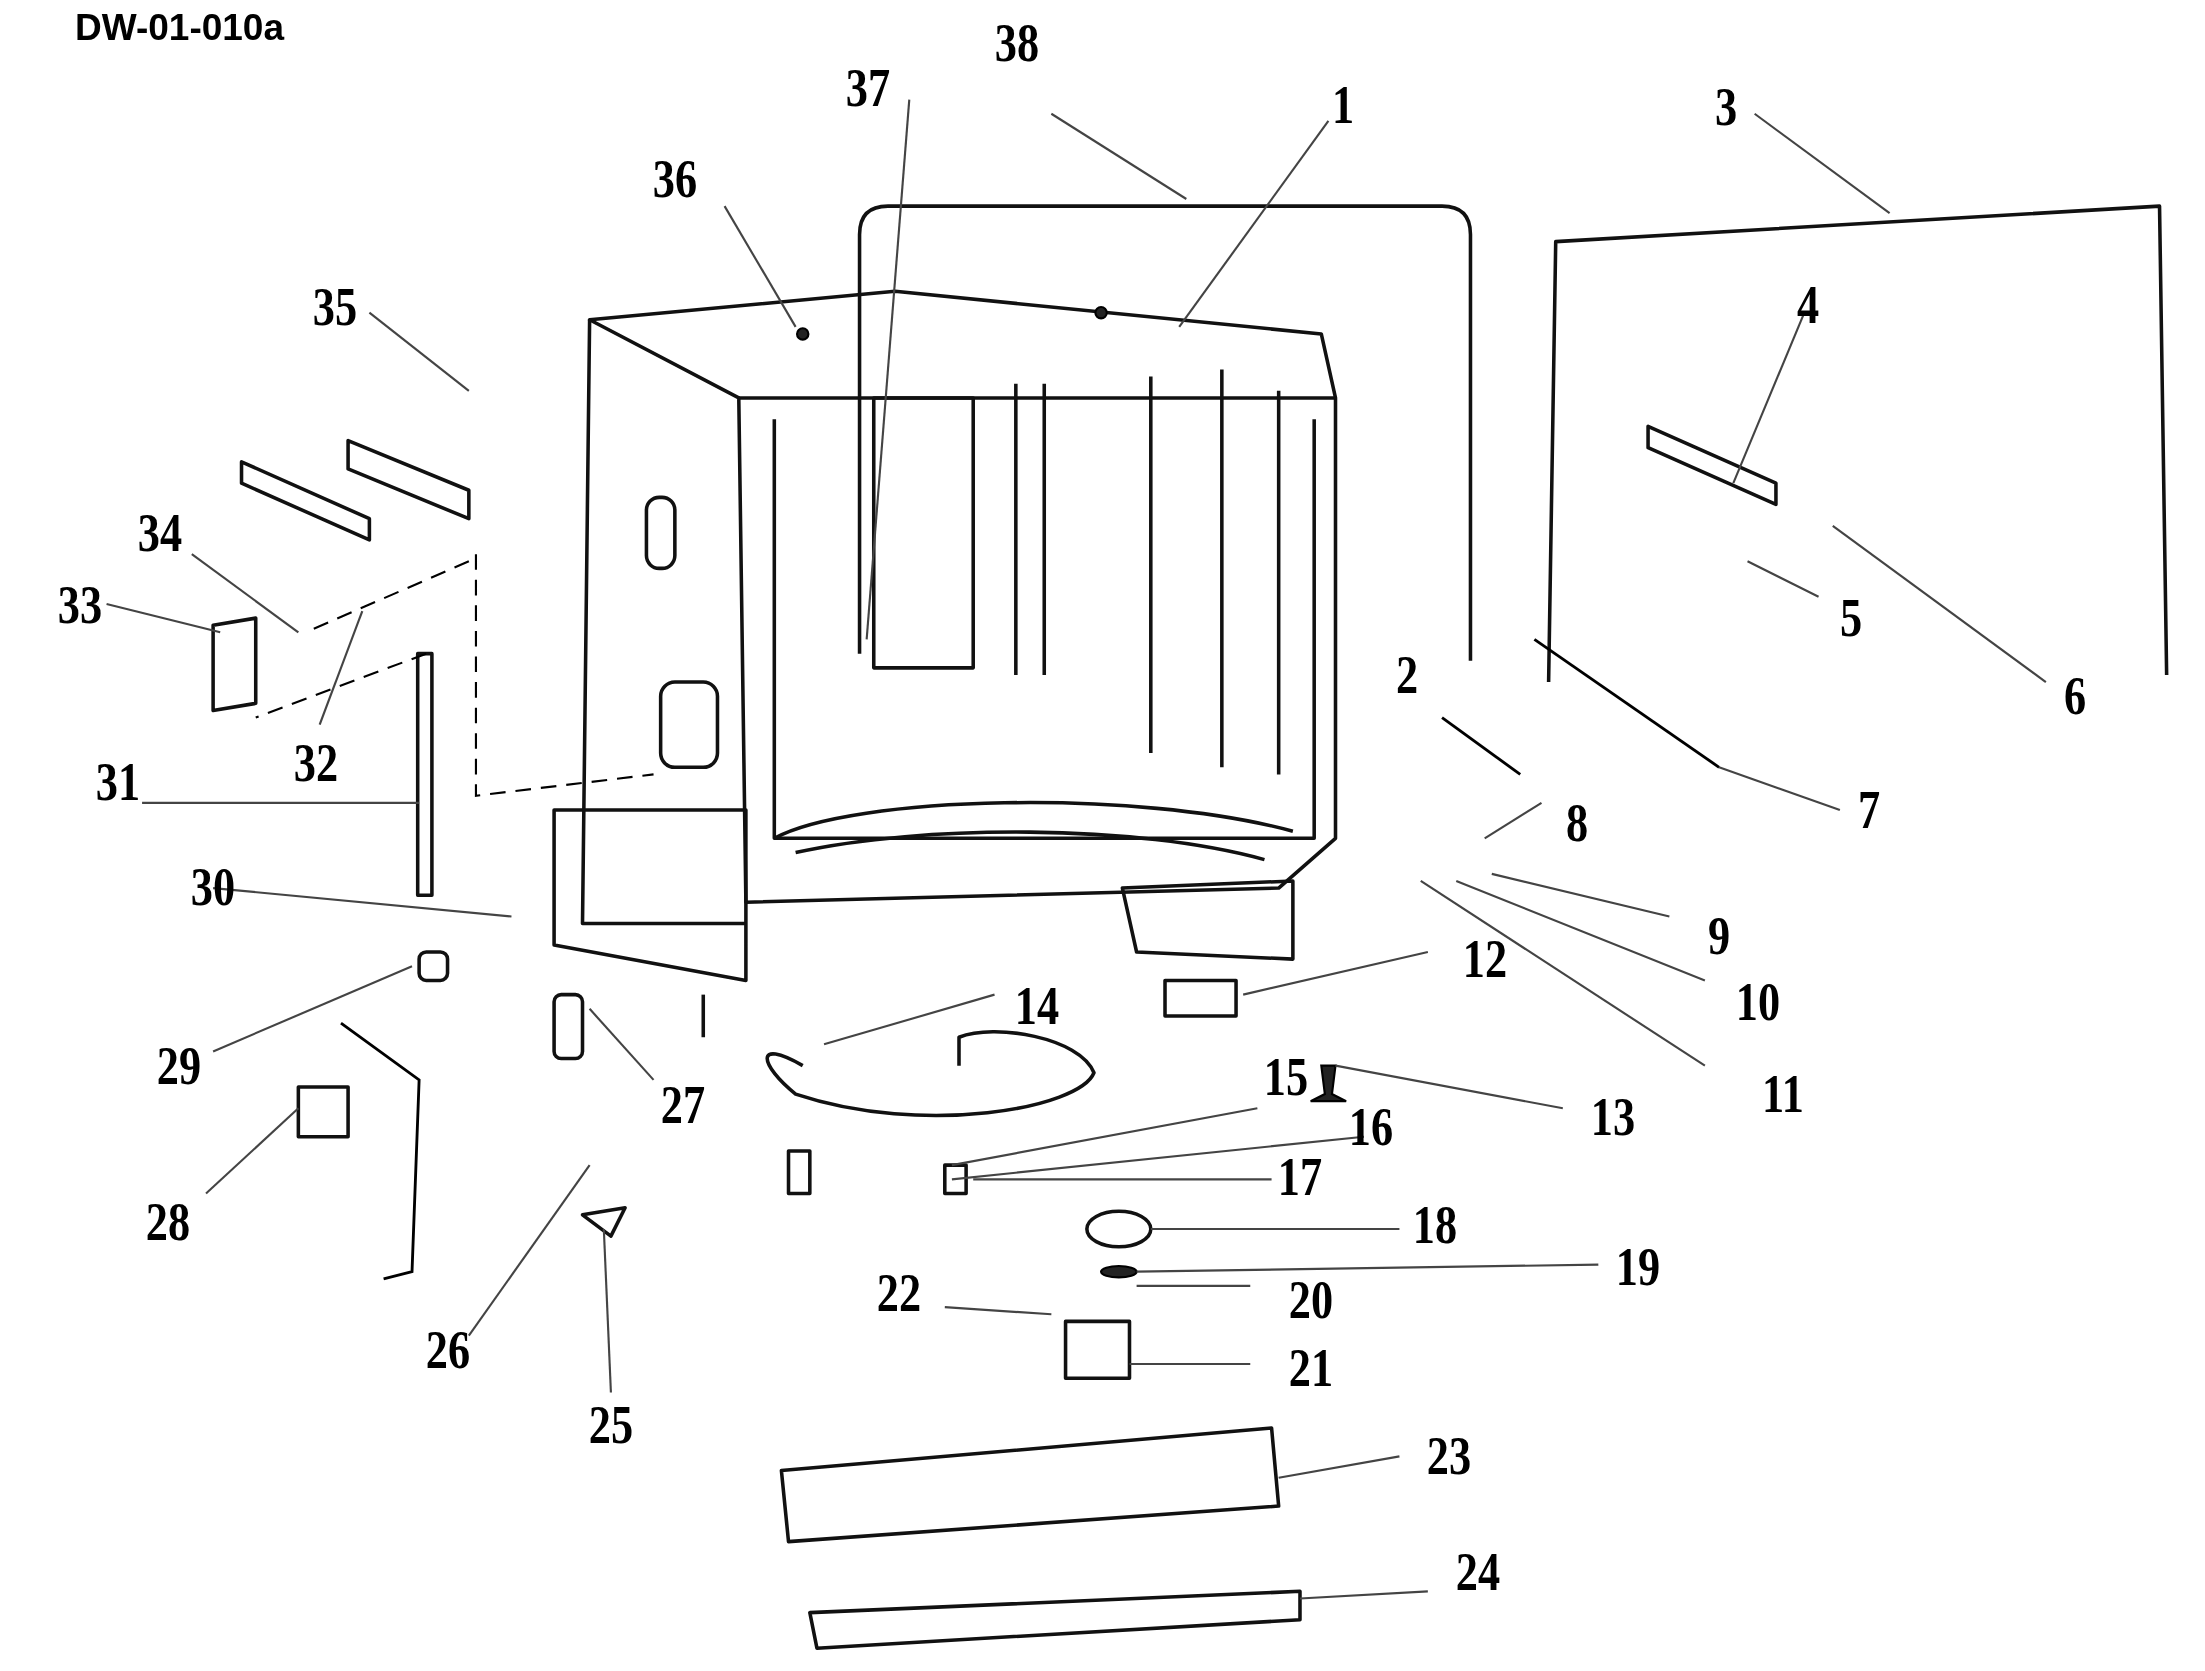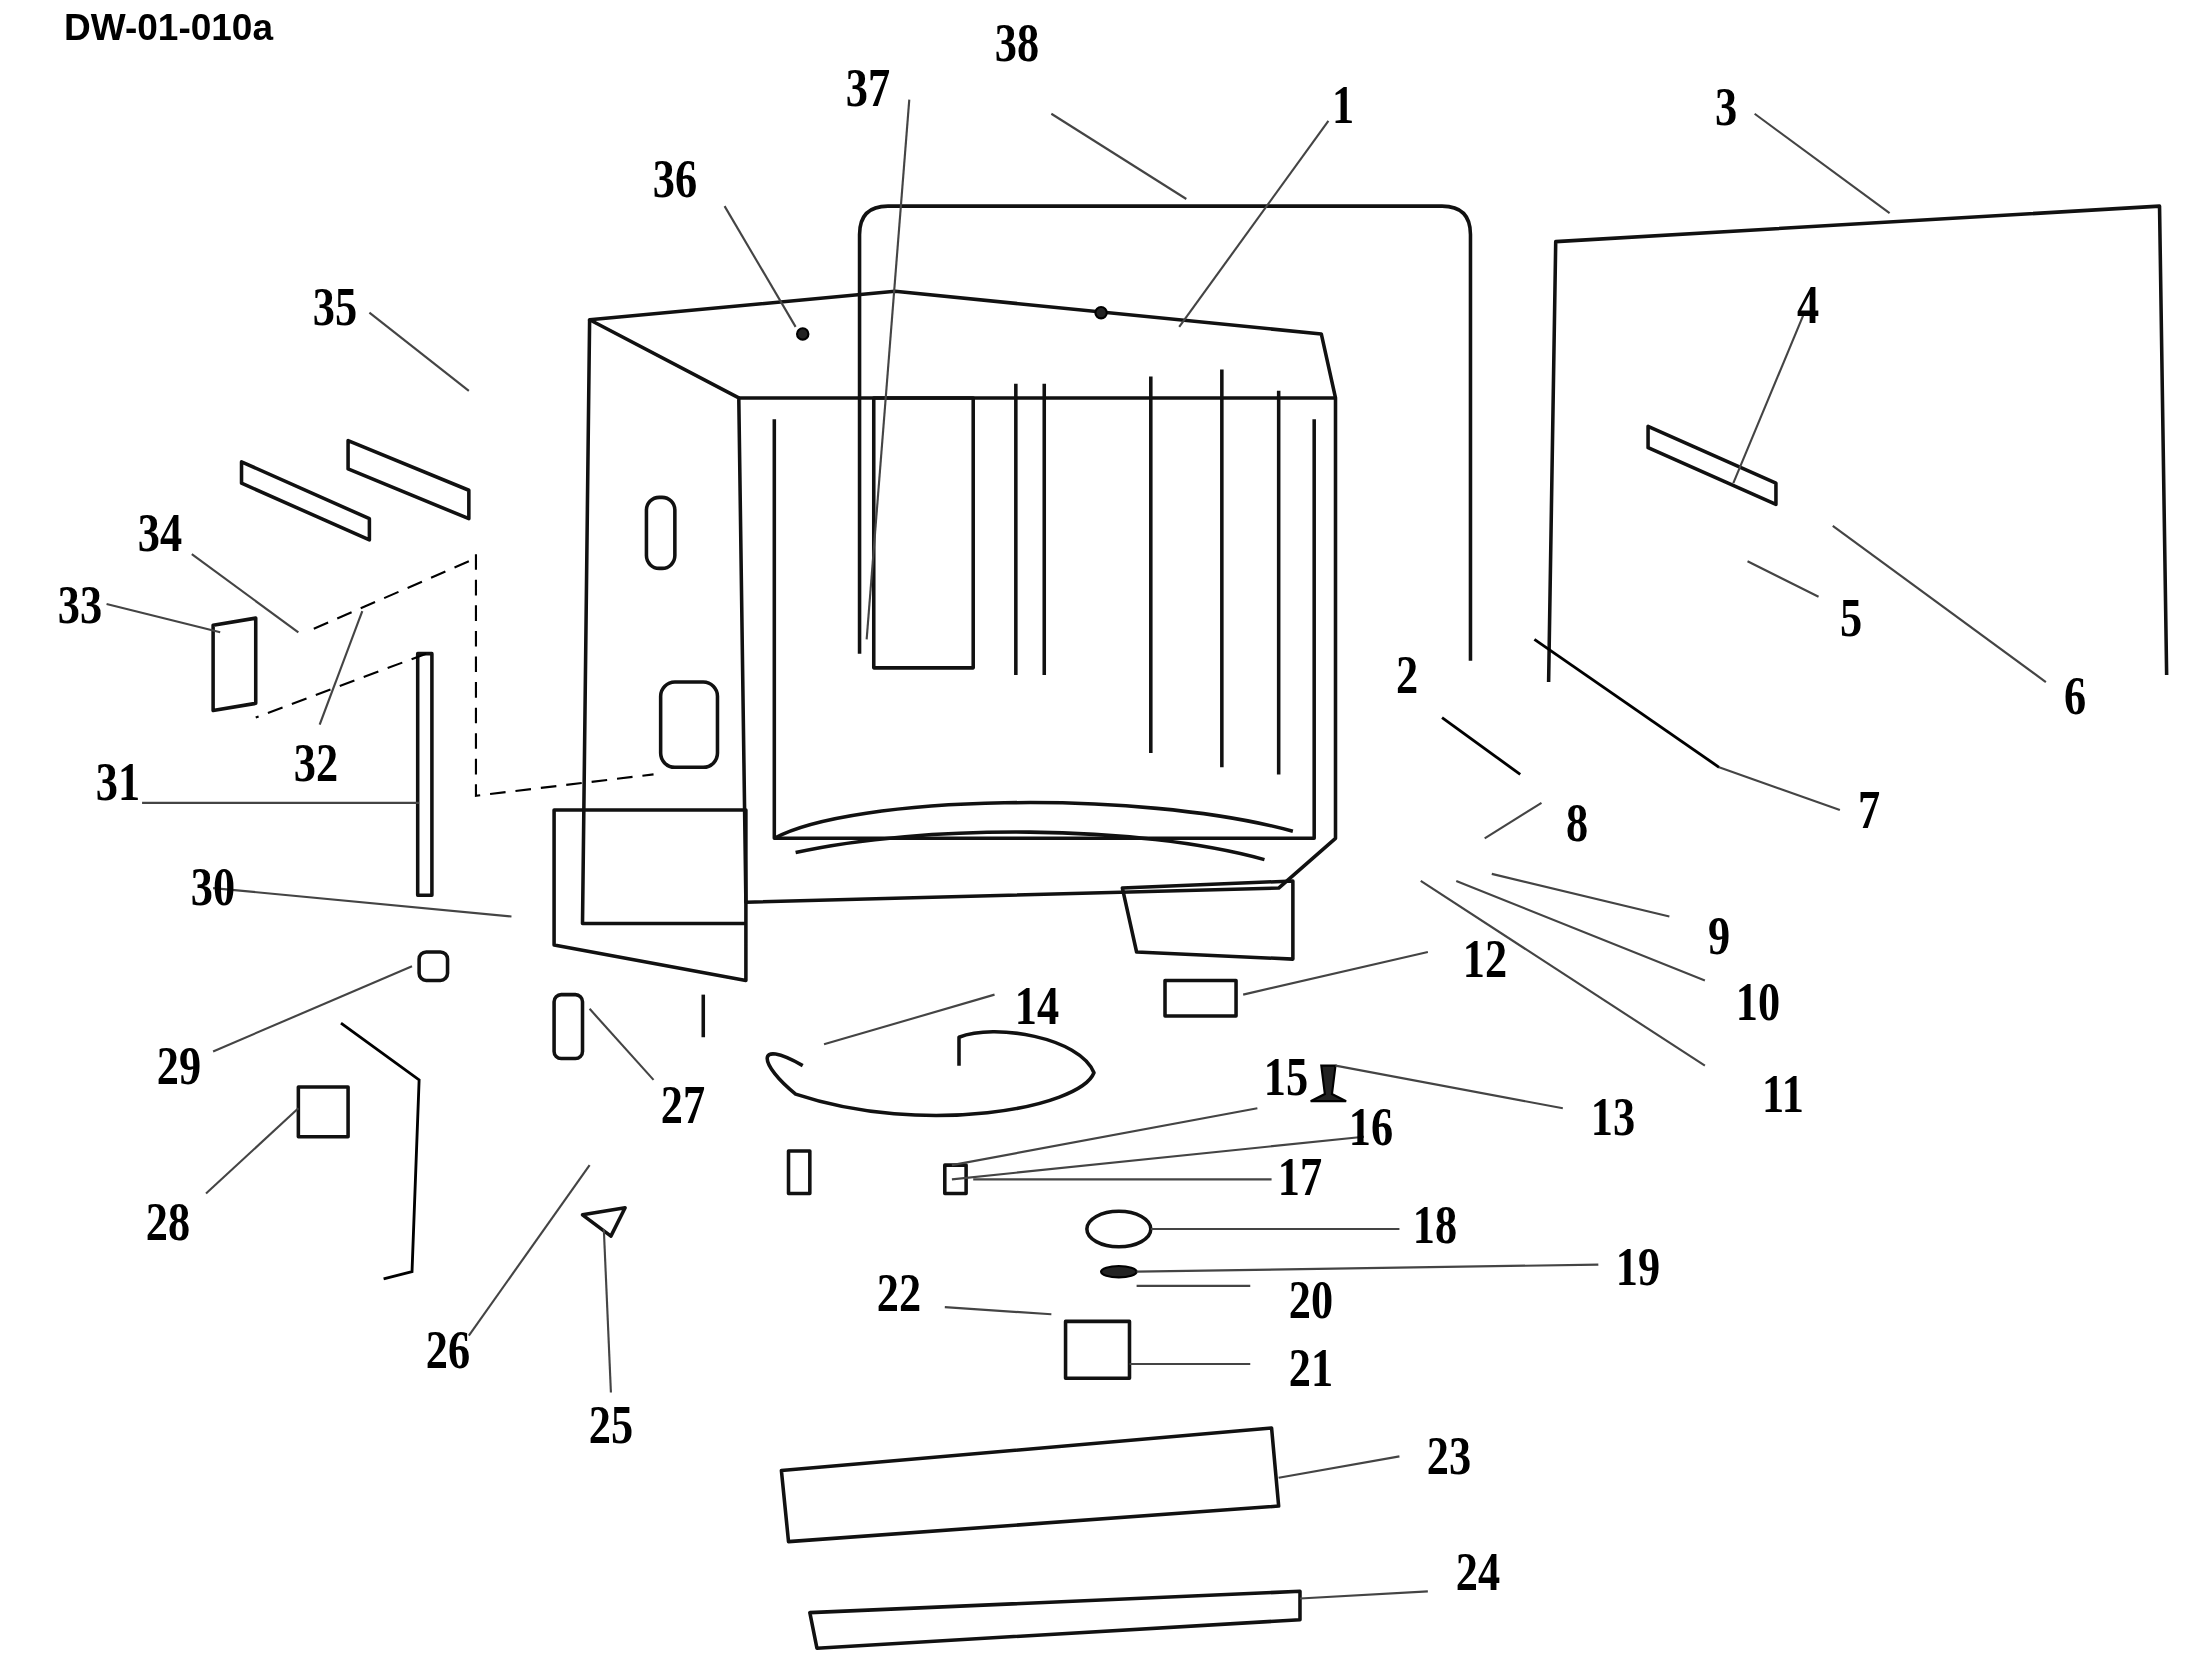--- a/index.html
+++ b/index.html
@@ -1,17 +1,17 @@
 <!DOCTYPE html>
 <html style="font-size:11.4px"><head>
 <meta charset="utf-8">
 <style>
   html,body{margin:0;padding:0;background:#ffffff;}
   body{width:2205px;height:1671px;position:relative;overflow:hidden;font-family:"Liberation Serif",serif;}
-  #title{position:absolute;left:64px;top:7px;font-family:"Liberation Sans",sans-serif;font-weight:bold;font-size:37px;color:#000;}
+  #title{position:absolute;left:75px;top:7px;font-family:"Liberation Sans",sans-serif;font-weight:bold;font-size:37px;color:#000;}
   svg#art{position:absolute;left:0;top:0;}
   .lbl{position:absolute;font-family:"Liberation Serif",serif;font-weight:bold;font-size:54px;color:#000;transform:translate(-50%,-50%) scaleX(0.82);line-height:1;white-space:nowrap;}
   .ln{stroke:#000;stroke-width:4;fill:none;}
   .lt{stroke:#444;stroke-width:3;fill:none;}
   .pt{stroke:#111;stroke-width:5;fill:none;stroke-linejoin:round;}
   .pf{fill:#222;stroke:#000;stroke-width:3;}
   .dash{stroke:#000;stroke-width:3;fill:none;stroke-dasharray:22 14;}
 </style>
 </head>
 <body>

